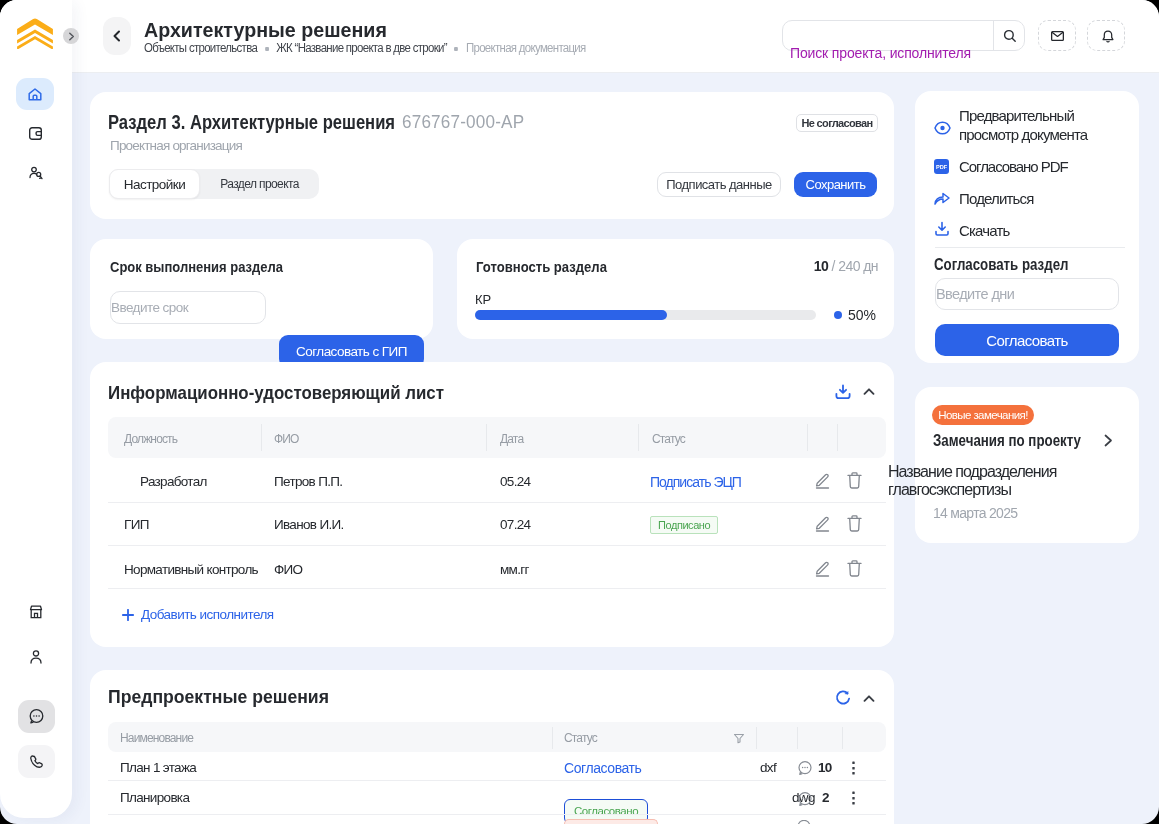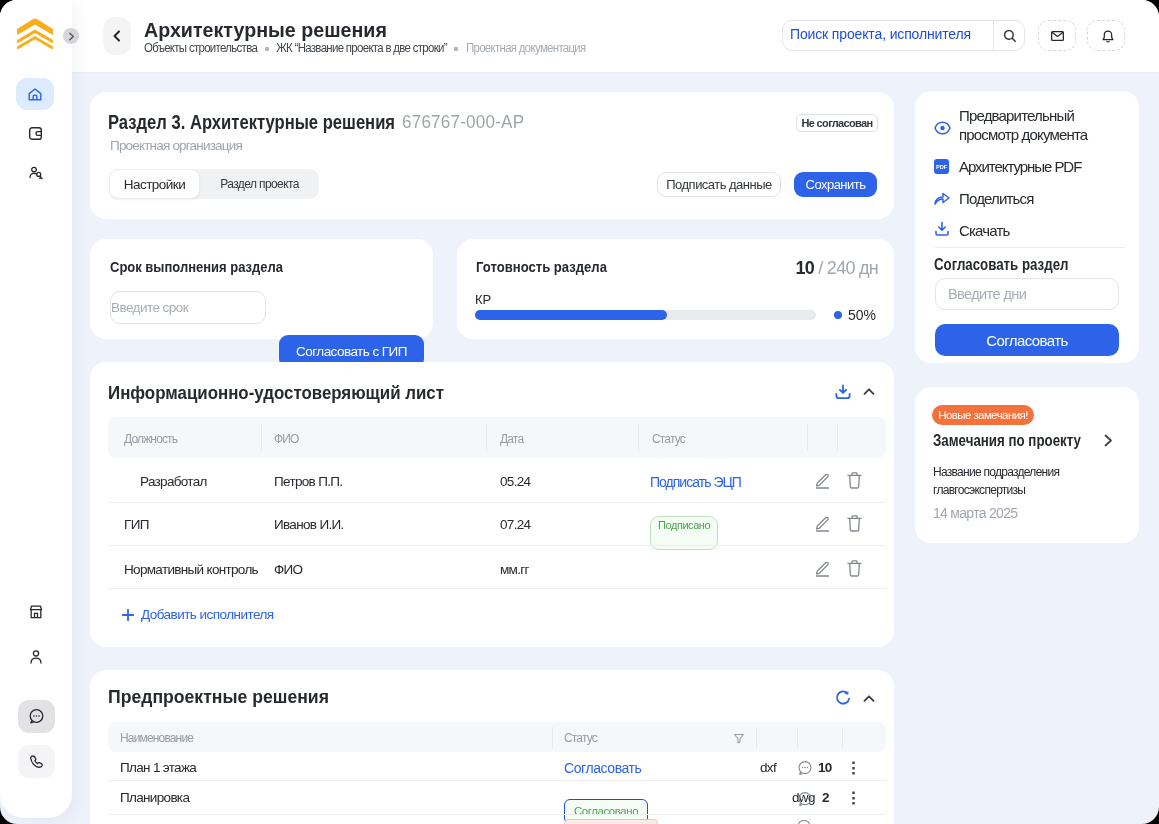--- a/index.html
+++ b/index.html
@@ -10,21 +10,21 @@
   .card{position:absolute;background:#fff;border-radius:16px;}
   .hdr{position:absolute;left:0;top:0;width:1159px;height:73px;background:#fff;border-bottom:1px solid #eceef1;}
   .sidebar{position:absolute;left:0;top:0;width:72px;height:818px;background:#fff;border-radius:0 0 24px 24px;box-shadow:5px 3px 14px rgba(40,60,110,0.05);z-index:5;}
   .tile{position:absolute;border-radius:11px;}
   .btn-blue{position:absolute;background:#2c63e8;border-radius:9px;color:#fff;display:flex;align-items:center;justify-content:center;}
   .btn-line{position:absolute;background:#fff;border:1px solid #e0e2e6;border-radius:9px;color:#32363d;display:flex;align-items:center;justify-content:center;}
   .inp{position:absolute;background:#fff;border:1px solid #e2e4e8;border-radius:10px;display:flex;align-items:center;color:#a8adb5;}
   .dark{color:#26292e;}
   .b{font-weight:700;}
   
-  .badge-green{display:inline-block;border:1px solid #b9e2bb;background:#f5fbf5;color:#4aa551;border-radius:9px;font-size:11px;letter-spacing:-0.04em;line-height:1;padding:3px 7px 18px;}
+  .badge-green{display:inline-block;border:1px solid #b9e2bb;background:#f5fbf5;color:#4aa551;border-radius:2px;font-size:11px;letter-spacing:-0.04em;line-height:1;padding:3px 7px 2px;}
   .sep-v{position:absolute;width:1px;background:#e7e9ec;}
   .sep-h{position:absolute;height:1px;background:#edeef1;}
   .thead{position:absolute;background:#f6f7f9;border-radius:8px;}
   .th{position:absolute;color:#969ca4;font-size:12px;letter-spacing:-0.07em;}
   .td{position:absolute;color:#26292e;font-size:13.5px;letter-spacing:-0.05em;}
   .link{color:#2c63e8 !important;}
 </style>
 </head>
 <body>
 <div id="app">
@@ -33,21 +33,21 @@
 
   <div class="abs" style="left:103px;top:17px;width:28px;height:38px;background:#f4f4f5;border-radius:12px;"></div>
   <svg class="abs" style="left:110px;top:29px;" width="14" height="14" viewBox="0 0 14 14" fill="none">
       <path d="M9 2.5 L4.5 7 L9 11.5" stroke="#23262b" stroke-width="2" stroke-linecap="round" stroke-linejoin="round"></path>
     </svg>
 
   <div class="abs dark" style="left:144px;top:17.5px;font-size:21px;font-weight:700;transform:scaleX(0.936);transform-origin:0 50%;white-space:nowrap;">Архитектурные решения</div>
   <div class="abs" style="left:144px;top:41px;font-size:12px;letter-spacing:-0.06em;color:#41454c;white-space:nowrap;transform:scaleX(0.954);transform-origin:0 50%;">Объекты строительства<span style="display:inline-block;width:4px;height:4px;background:#aeb3bb;border-radius:1px;margin:1px 8px;"></span>ЖК “Название проекта в две строки”<span style="display:inline-block;width:4px;height:4px;background:#aeb3bb;border-radius:1px;margin:1px 8px;"></span><span style="color:#a6abb3;">Проектная документация</span></div>
 
   <div class="abs" style="left:782px;top:20px;width:243px;height:31px;border:1px solid #e2e4e8;border-radius:10px;background:#fff;"></div>
-  <div class="abs" style="left:790px;top:26px;font-size:14px;letter-spacing:-0.01em;color:#1d4ed8;">Поиск проекта, исполнителя</div>
+  <div class="abs" style="left:790px;top:45px;font-size:14px;letter-spacing:-0.01em;color:#a21caf;">Поиск проекта, исполнителя</div>
   <div class="sep-v" style="left:993px;top:21px;height:29px;background:#e2e4e8;"></div>
   <svg class="abs" style="left:1003px;top:29px;" width="14" height="14" viewBox="0 0 14 14" fill="none">
       <circle cx="5.9" cy="5.9" r="4.3" stroke="#2a2e34" stroke-width="1.4"></circle>
       <path d="M9.2 9.2 L12.2 12.2" stroke="#2a2e34" stroke-width="1.4" stroke-linecap="round"></path>
     </svg>
 
   <div class="abs" style="left:1038px;top:20px;width:38px;height:31px;border:1px dashed #d4d6da;border-radius:10px;"></div>
   <svg class="abs" style="left:1051px;top:31px;" width="13" height="10" viewBox="0 0 13 10" fill="none">
       <rect x="0.65" y="0.65" width="11.7" height="8.7" rx="0.9" stroke="#26292e" stroke-width="1.3"></rect>
       <path d="M1 1.3 L6.5 5.4 L12 1.3" stroke="#26292e" stroke-width="1.3" stroke-linejoin="round"></path>
@@ -69,21 +69,21 @@
   <div class="btn-line" style="left:657px;top:172px;width:124px;height:25px;font-size:13px;letter-spacing:-0.04em;">Подписать данные</div>
   <div class="btn-blue" style="left:794px;top:172px;width:83px;height:25px;font-size:13px;letter-spacing:-0.04em;">Сохранить</div>
 
   <div class="card" style="left:90px;top:239px;width:343px;height:100px;"></div>
   <div class="abs dark" style="left:110px;top:259px;font-size:14px;font-weight:700;transform:scaleX(0.928);transform-origin:0 50%;white-space:nowrap;">Срок выполнения раздела</div>
   <div class="inp" style="left:110px;top:291px;width:156px;height:33px;font-size:13.5px;letter-spacing:-0.04em;">Введите срок</div>
   <div class="btn-blue" style="left:279px;top:291px;width:145px;height:33px;font-size:13.5px;letter-spacing:-0.04em;margin-top:44px;">Согласовать с ГИП</div>
 
   <div class="card" style="left:457px;top:239px;width:437px;height:100px;"></div>
   <div class="abs dark" style="left:476px;top:259px;font-size:14px;font-weight:700;transform:scaleX(0.935);transform-origin:0 50%;white-space:nowrap;">Готовность раздела</div>
-  <div class="abs" style="left:657px;top:258px;width:221px;text-align:right;font-size:18px;letter-spacing:-0.04em;color:#a0a6ae;"><span class="dark b">10</span> / 240 дн</div>
+  <div class="abs" style="left:657px;top:258px;width:221px;text-align:right;font-size:14px;letter-spacing:-0.04em;color:#a0a6ae;"><span class="dark b">10</span> / 240 дн</div>
   <div class="abs dark" style="left:475px;top:292px;font-size:13px;">КР</div>
   <div class="abs" style="left:475px;top:310px;width:341px;height:10px;background:#e9eaec;border-radius:5px;"></div>
   <div class="abs" style="left:475px;top:310px;width:192px;height:10px;background:#2c63e8;border-radius:5px;"></div>
   <div class="abs" style="left:834px;top:311px;width:8px;height:8px;background:#2c63e8;border-radius:50%;"></div>
   <div class="abs dark" style="left:848px;top:307px;font-size:14px;">50%</div>
 
   <div class="card" style="left:90px;top:362px;width:804px;height:285px;"></div>
   <div class="abs dark" id="c3t" style="left:108px;top:382px;font-size:19px;font-weight:700;transform:scaleX(0.888);transform-origin:0 50%;white-space:nowrap;">Информационно-удостоверяющий лист</div>
   <svg class="abs" style="left:835px;top:384px;" width="16" height="16" viewBox="0 0 16 16" fill="none">
       <path d="M8 1.5 L8 8.6 M4.9 5.8 L8 8.9 L11.1 5.8" stroke="#2b63e8" stroke-width="1.8" stroke-linecap="round" stroke-linejoin="round"></path>
@@ -214,44 +214,44 @@
   <svg class="abs" style="left:934px;top:121px;" width="17" height="14" viewBox="0 0 17 14" fill="none">
       <path d="M8.5 1.2 C4.8 1.2 2.2 3.8 1 7 C2.2 10.2 4.8 12.8 8.5 12.8 C12.2 12.8 14.8 10.2 16 7 C14.8 3.8 12.2 1.2 8.5 1.2 Z" stroke="#2c63e8" stroke-width="1.5"></path>
       <circle cx="8.5" cy="7" r="2.2" fill="#2c63e8"></circle>
     </svg>
   <div class="abs dark" style="left:959px;top:106px;font-size:15px;line-height:19px;letter-spacing:-0.055em;">Предварительный<br>просмотр документа</div>
 
   <svg class="abs" style="left:934px;top:159px;" width="15" height="15" viewBox="0 0 15 15">
       <rect width="15" height="15" rx="3" fill="#2c63e8"></rect>
       <text x="7.5" y="10" text-anchor="middle" font-family="Liberation Sans" font-size="5.6" font-weight="bold" fill="#fff">PDF</text>
     </svg>
-  <div class="abs dark" style="left:959px;top:158px;font-size:15px;letter-spacing:-0.07em;">Архитектурные PDF</div>
+  <div class="abs dark" style="left:959px;top:158px;font-size:15px;letter-spacing:-0.07em;">Согласовано PDF</div>
 
   <svg class="abs" style="left:933px;top:190px;" width="18" height="16" viewBox="0 0 18 16" fill="none">
       <path d="M2 14 C2.5 9.5 5.5 7 10 7 L10 3.5 L16 8 L10 12.5 L10 9 C6 9 3.8 11 2 14 Z" stroke="#2c63e8" stroke-width="1.5" stroke-linejoin="round"></path>
     </svg>
   <div class="abs dark" style="left:959px;top:190px;font-size:15px;letter-spacing:-0.055em;">Поделиться</div>
 
   <svg class="abs" style="left:934px;top:221px;" width="16" height="16" viewBox="0 0 16 16" fill="none">
       <path d="M8 1.5 L8 9 M4.8 6 L8 9.2 L11.2 6" stroke="#2c63e8" stroke-width="1.6" stroke-linecap="round" stroke-linejoin="round"></path>
       <path d="M2 10.5 L2 12.8 C2 13.6 2.5 14 3.3 14 L12.7 14 C13.5 14 14 13.6 14 12.8 L14 10.5" stroke="#2c63e8" stroke-width="1.6" stroke-linecap="round"></path>
     </svg>
   <div class="abs dark" style="left:959px;top:222px;font-size:15px;letter-spacing:-0.055em;">Скачать</div>
 
   <div class="sep-h" style="left:935px;top:247px;width:190px;background:#e9ebee;"></div>
   <div class="abs dark" style="left:934px;top:256px;font-size:16px;font-weight:700;transform:scaleX(0.83);transform-origin:0 50%;white-space:nowrap;">Согласовать раздел</div>
-  <div class="inp" style="left:935px;top:278px;width:184px;height:32px;padding-left:12px;font-size:14.5px;letter-spacing:-0.04em;">Введите дни</div>
+  <div class="inp" style="left:935px;top:278px;width:184px;height:32px;font-size:14.5px;letter-spacing:-0.04em;">Введите дни</div>
   <div class="btn-blue" style="left:935px;top:324px;width:184px;height:32px;font-size:15px;letter-spacing:-0.04em;border-radius:10px;">Согласовать</div>
 
   <div class="abs" style="left:932px;top:405px;width:102px;height:20px;background:#f4713c;border-radius:10px;display:flex;align-items:center;justify-content:center;color:#fff;font-size:11.5px;letter-spacing:-0.05em;">Новые замечания!</div>
   <div class="abs dark" style="left:933px;top:432px;font-size:16px;font-weight:700;transform:scaleX(0.832);transform-origin:0 50%;white-space:nowrap;">Замечания по проекту</div>
   <svg class="abs" style="left:1103px;top:434px;" width="10" height="13" viewBox="0 0 10 13" fill="none">
       <path d="M2.5 1.5 L8 6.5 L2.5 11.5" stroke="#3a3e45" stroke-width="1.7" stroke-linecap="round" stroke-linejoin="round"></path>
     </svg>
-  <div class="abs dark" style="left:933px;top:463px;font-size:12px;line-height:18px;letter-spacing:-0.06em;">Название подразделения<br>главгосэкспертизы</div>
+  <div class="abs dark" style="left:888px;top:463px;font-size:16px;line-height:18px;letter-spacing:-0.06em;">Название подразделения<br>главгосэкспертизы</div>
   <div class="abs" style="left:933px;top:505px;font-size:14px;letter-spacing:-0.05em;color:#a0a6ae;">14 марта 2025</div>
 
   <div class="sidebar"></div>
   <svg class="abs" style="left:17px;top:18px;z-index:6;" width="36" height="31" viewBox="0 0 37 32" fill="#fbad18">
     <path d="M0 11.4 L16.6 1.1 Q18.5 0 20.4 1.1 L37 11.4 L37 17.6 L18.5 6.8 L0 17.6 Z"></path>
     <path d="M0 22.7 L18.5 11.9 L37 22.7 L37 26.2 L18.5 15.4 L0 26.2 Z"></path>
     <path d="M0 29.3 L18.5 18.5 L37 29.3 L37 32.8 L18.5 22 L0 32.8 Z"></path>
   </svg>
   <div class="abs" style="left:63px;top:28px;width:16px;height:16px;background:#d6d6d8;border-radius:50%;z-index:6;"></div>
   <svg class="abs" style="left:68px;top:32px;z-index:7;" width="7" height="9" viewBox="0 0 7 9" fill="none">

